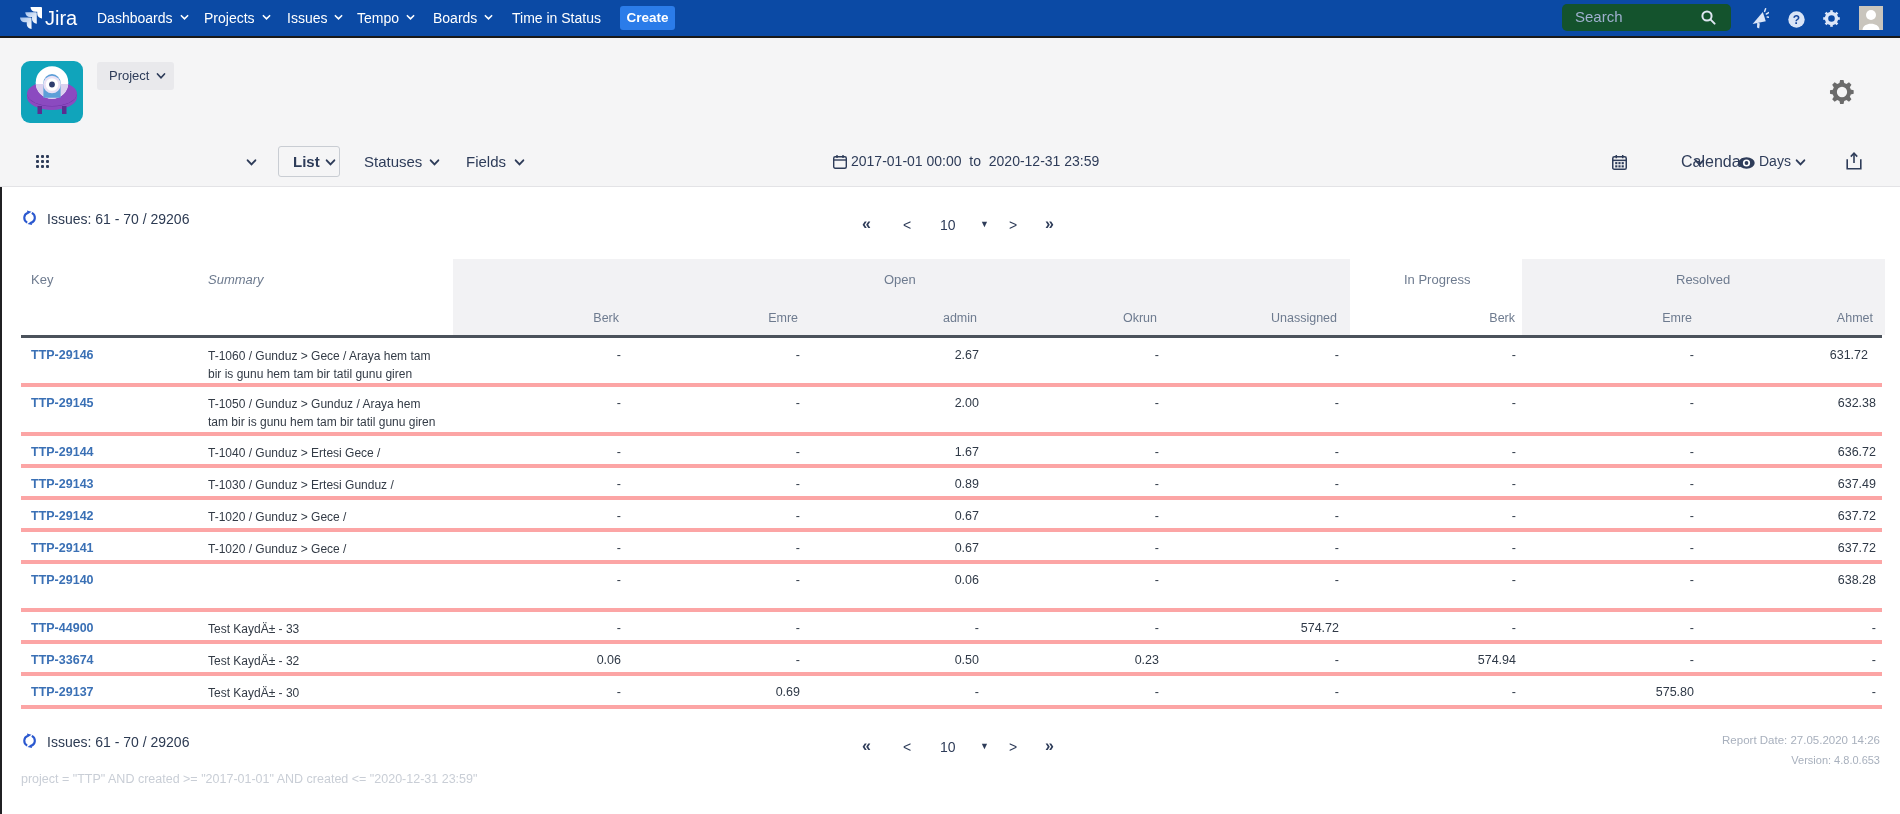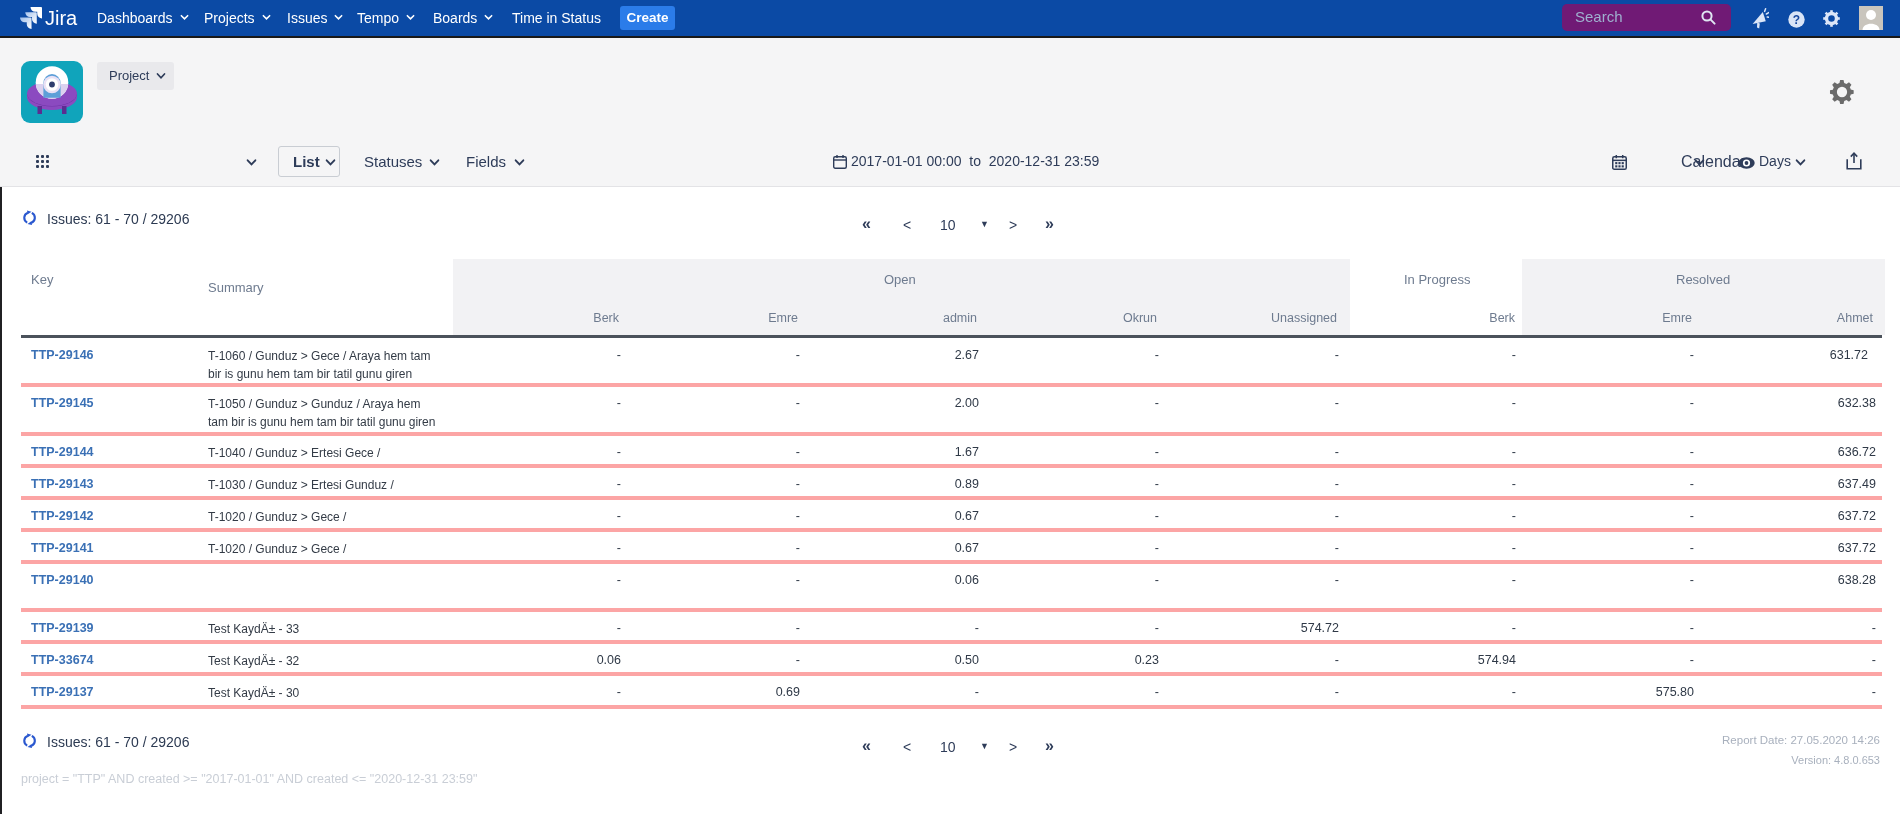--- a/index.html
+++ b/index.html
@@ -7,21 +7,21 @@
   #page { position:relative; width:1900px; height:814px; overflow:hidden; background:#fff; }
   .abs { position:absolute; }
 
   
   #nav { position:absolute; left:0; top:0; width:1900px; height:36px; background:#0b4aa5; }
   #nav-underline { position:absolute; left:0; top:36px; width:1900px; height:2px; background:#191919; }
   #left-border { position:absolute; left:0; top:38px; width:2px; height:776px; background:#202023; }
   .navitem { position:absolute; top:0; height:36px; line-height:36px; color:#fff; font-size:14px; white-space:nowrap; }
   .navchev { display:inline-block; margin-left:7px; width:9px; height:9px; vertical-align:1px; }
   #create-btn { position:absolute; left:620px; top:6px; width:55px; height:24px; background:#2b7ce9; border-radius:3px; color:#fff; font-size:13.5px; font-weight:bold; line-height:24px; text-align:center; }
-  #searchbox { position:absolute; left:1562px; top:4px; width:169px; height:27px; background:#701a75; border-radius:5px; }
+  #searchbox { position:absolute; left:1562px; top:4px; width:169px; height:27px; background:#14532d; border-radius:5px; }
   #searchbox span { position:absolute; left:13px; top:4px; font-size:15px; color:#9fb0cf; }
 
   
   #band { position:absolute; left:0; top:38px; width:1900px; height:149px; background:#f5f5f6; border-bottom:1px solid #e3e3e6; }
   #proj-btn { position:absolute; left:97px; top:62px; width:77px; height:28px; background:#e9e9ec; border-radius:3px; font-size:13px; color:#2e3c59; line-height:28px; padding-left:12px; }
   #proj-sel { position:absolute; left:97px; top:96px; width:349px; height:28px; background:#e5e5e9; border-radius:3px; font-size:13.5px; color:#1f2a44; line-height:28px; padding-left:13px; }
   .selchev { position:absolute; width:10px; height:10px; }
 
   
   .tbtn { position:absolute; top:146px; height:31px; border:1px solid #c9cdd3; border-radius:3px; color:#2e3c59; font-size:15px; line-height:29px; white-space:nowrap; }
@@ -229,21 +229,21 @@
   <div class="pag" style="left:862px;top:215px;font-size:16px;font-weight:bold;">«</div>
   <div class="pag" style="left:903px;top:217px;font-size:14px;">&lt;</div>
   <div class="pag" style="left:940px;top:217px;font-size:14px;">10</div>
   <div class="pag" style="left:980px;top:219px;font-size:9px;">▼</div>
   <div class="pag" style="left:1009px;top:217px;font-size:14px;">&gt;</div>
   <div class="pag" style="left:1045px;top:215px;font-size:16px;font-weight:bold;">»</div>
 
   <div class="gblock" style="left:453px;top:259px;width:897px;height:76px;"></div>
   <div class="gblock" style="left:1522px;top:259px;width:363px;height:76px;"></div>
   <div class="hlabel" style="left:31px;top:272px;">Key</div>
-  <div class="hlabel" style="left:208px;top:280px;">Summary</div>
+  <div class="hlabel" style="left:208px;top:272px;font-style:italic;">Summary</div>
   <div class="hlabel" style="left:884px;top:272px;">Open</div>
   <div class="hlabel" style="left:1404px;top:272px;">In Progress</div>
   <div class="hlabel" style="left:1676px;top:272px;">Resolved</div>
   <div class="hname" style="right:1281px;top:311px;">Berk</div>
   <div class="hname" style="right:1102px;top:311px;">Emre</div>
   <div class="hname" style="right:923px;top:311px;">admin</div>
   <div class="hname" style="right:743px;top:311px;">Okrun</div>
   <div class="hname" style="right:563px;top:311px;">Unassigned</div>
   <div class="hname" style="right:385px;top:311px;">Berk</div>
   <div class="hname" style="right:208px;top:311px;">Emre</div>
@@ -327,21 +327,21 @@
     <div class="val" style="right:1261px;top:9px">-</div>
     <div class="val" style="right:1082px;top:9px">-</div>
     <div class="val" style="right:903px;top:9px">0.06</div>
     <div class="val" style="right:723px;top:9px">-</div>
     <div class="val" style="right:543px;top:9px">-</div>
     <div class="val" style="right:366px;top:9px">-</div>
     <div class="val" style="right:188px;top:9px">-</div>
     <div class="val" style="right:6px;top:9px">638.28</div>
   </div>
   <div class="row" style="top:612px;height:32px;">
-    <div class="key" style="top:9px">TTP-29139</div>
+    <div class="key" style="top:9px">TTP-44900</div>
     <div class="summ" style="top:9px">Test KaydÄ± - 33</div>
     <div class="val" style="right:1261px;top:9px">-</div>
     <div class="val" style="right:1082px;top:9px">-</div>
     <div class="val" style="right:903px;top:9px">-</div>
     <div class="val" style="right:723px;top:9px">-</div>
     <div class="val" style="right:543px;top:9px">574.72</div>
     <div class="val" style="right:366px;top:9px">-</div>
     <div class="val" style="right:188px;top:9px">-</div>
     <div class="val" style="right:6px;top:9px">-</div>
   </div>

